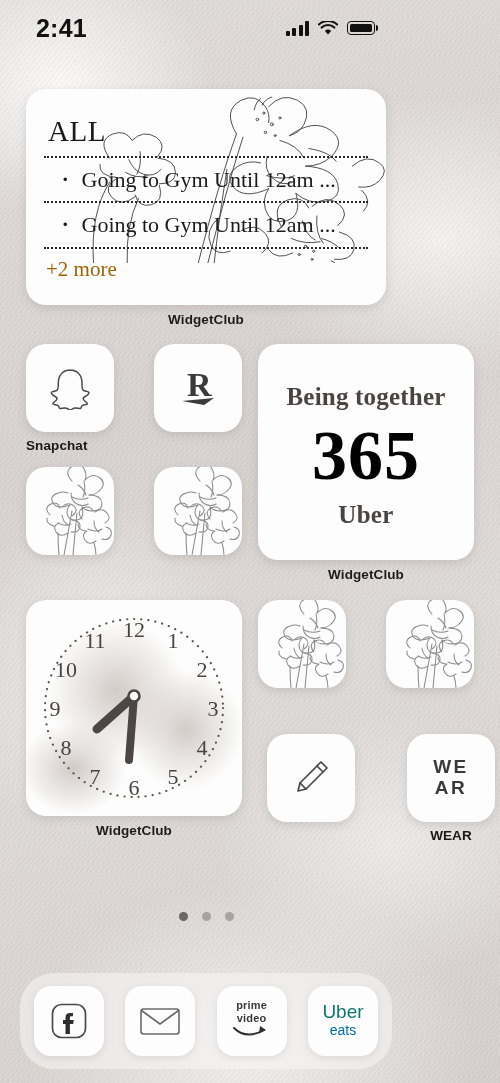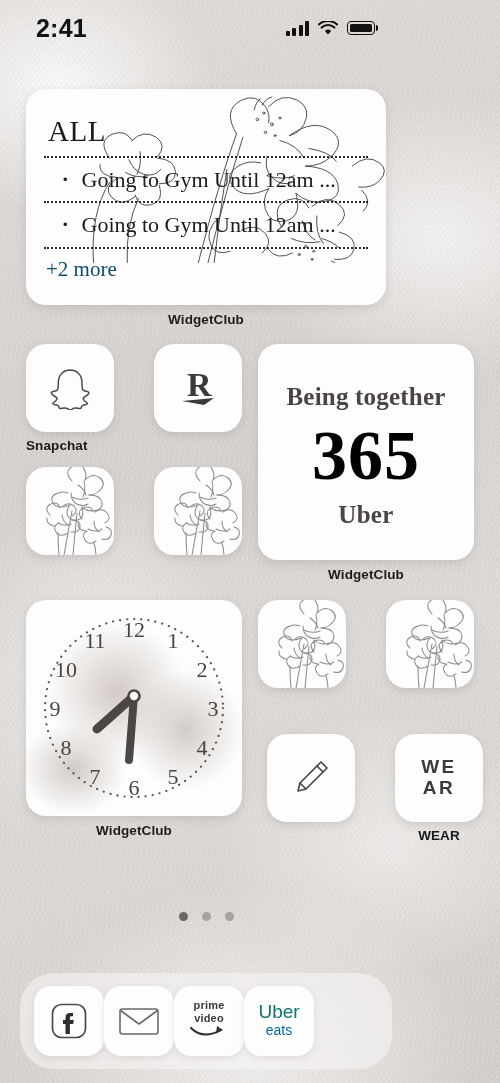--- a/index.html
+++ b/index.html
@@ -81,21 +81,21 @@
   .rem-rule{
     border-top:2.4px dotted #2a2a2a; height:0; margin:0 0 0 0;
   }
   .rem-row{
     font-family:"Liberation Serif", serif; font-size:22px;
     color:#1b1b1b; padding:9px 0 9px 10px; line-height:1.15;
     white-space:nowrap; overflow:hidden;
   }
   .rem-more{
     font-family:"Liberation Serif", serif; font-size:21px;
-    color:#0c4a6e; padding:8px 0 0 2px;
+    color:#a16207; padding:8px 0 0 2px;
   }
 
   
   .row{ display:flex; padding:0 26px; }
 
   .appcell{ width:88px; }
   .appicon{
     width:88px; height:88px; border-radius:20px; background:#fdfdfd;
     box-shadow:0 3px 9px rgba(120,112,108,.22);
     display:flex; align-items:center; justify-content:center;
@@ -138,21 +138,21 @@
       radial-gradient(ellipse 96px 96px at 42% 42%, rgba(206,198,193,.9), rgba(206,198,193,0) 72%),
       radial-gradient(ellipse 80px 84px at 74% 60%, rgba(200,192,187,.8), rgba(200,192,187,0) 72%),
       radial-gradient(ellipse 74px 64px at 22% 78%, rgba(198,190,185,.8), rgba(198,190,185,0) 72%);
   }
   .clock-face{ position:absolute; inset:0; z-index:3; }
 
   
   .dock{
     position:absolute; left:20px; right:20px; bottom:14px; height:96px;
     background:rgba(248,246,245,.55); border-radius:34px;
-    display:flex; align-items:center; justify-content:flex-start;
+    display:flex; align-items:center; justify-content:space-between;
     padding:0 14px; backdrop-filter:blur(6px);
   }
   .dockicon{
     width:70px; height:70px; border-radius:17px; background:#fdfdfd;
     box-shadow:0 2px 7px rgba(120,112,108,.18);
     display:flex; align-items:center; justify-content:center; overflow:hidden;
   }
 
   
   .dots{
@@ -487,21 +487,21 @@
                 <path d="M51 46 q-2 20-4 42"></path>
                 <path d="M32 66 q0 12 1 22"></path>
                 <path d="M68 76 q2 7 2 12"></path>
               </g>
             </svg>
           </div>
           <div class="ilabel"></div>
         </div>
       </div>
 
-      <div style="display:flex; gap:40px; margin-top:40px;padding-left:9px;">
+      <div style="display:flex; gap:52px; margin-top:40px;padding-left:9px;">
         <div class="appcell">
           <div class="appicon">
             <svg width="40" height="40" viewBox="0 0 40 40">
               <g fill="none" stroke="#4a4a4a" stroke-width="1.7" stroke-linejoin="round" stroke-linecap="round">
                 <path d="M30 4 l6 6 -21 21 -8 2 2-8 Z"></path>
                 <path d="M26 8 l6 6"></path>
                 <path d="M9 25 l6 6"></path>
               </g>
             </svg>
           </div>

